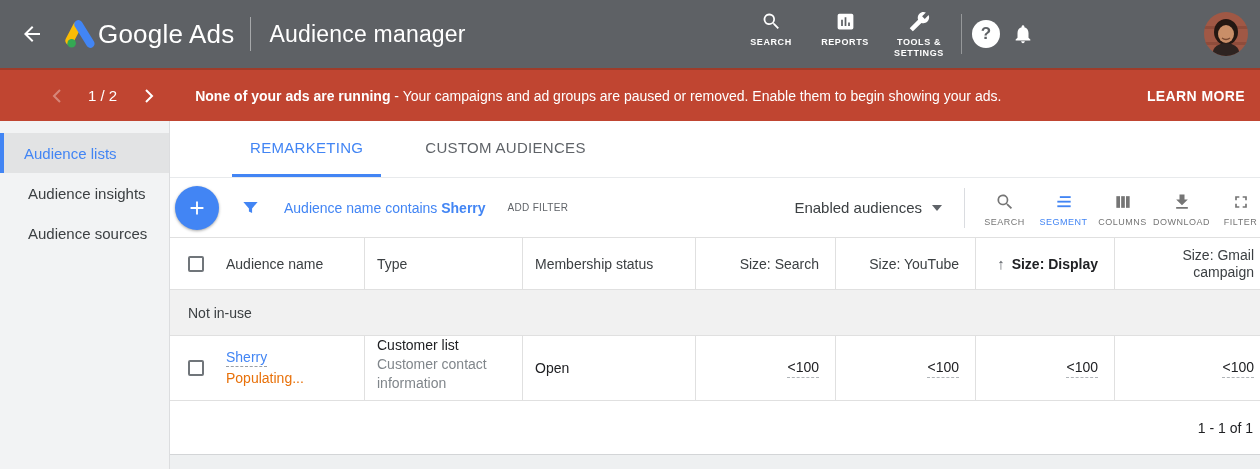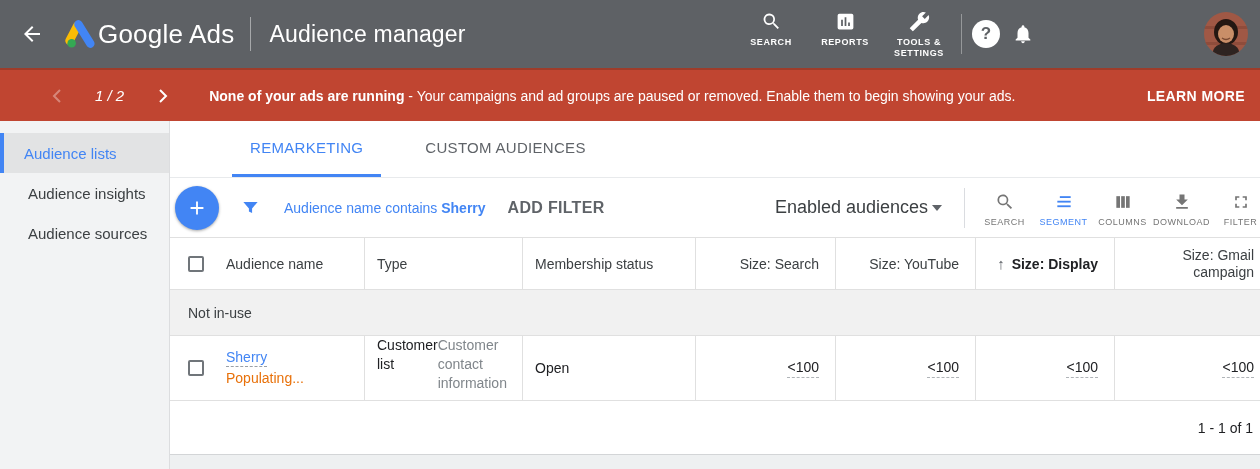--- a/index.html
+++ b/index.html
@@ -20,21 +20,21 @@
   .hdr-divider2 { width:1px; height:40px; background:rgba(255,255,255,.35); margin:0 10px; }
   .help-circle { width:28px; height:28px; background:#fff; border-radius:50%; color:#5e6165;
     display:flex; align-items:center; justify-content:center; font-size:17px; font-weight:700; cursor:pointer; }
   .bell-btn { width:46px; display:flex; justify-content:center; cursor:pointer; }
   .avatar-wrap { margin-left:158px; margin-right:12px; cursor:pointer; }
 
   
   .alert-bar { height:53px; background:#c04531; border-top:2px solid #9e3c2a; display:flex; align-items:center; color:#fff; }
   .alert-chevron { width:24px; display:flex; justify-content:center; cursor:pointer; }
   .alert-chevron.prev { opacity:.35; margin-left:44px; }
-  .alert-page { font-size:15px; margin:0 27px;font-style:italic; }
+  .alert-page { font-size:15px; margin:0 20px; }
   .alert-msg { margin-left:34px; font-size:14px; }
   .alert-msg b { font-weight:700; }
   .alert-action { margin-left:auto; margin-right:15px; font-size:14px; font-weight:700; letter-spacing:.4px; cursor:pointer; }
 
   
   .content { display:flex; height:348px; }
 
   .sidebar { width:170px; background:#f2f3f4; border-right:1px solid #dcdddf; padding-top:12px; flex-shrink:0; }
   .side-item { height:40px; display:flex; align-items:center; padding-left:24px; font-size:15px; color:#3c4043;
     cursor:pointer; border-left:4px solid transparent; }
@@ -48,23 +48,23 @@
     letter-spacing:.3px; color:#5f6368; cursor:pointer; border-bottom:3px solid transparent; }
   .tab.active { color:#4285f4; border-bottom-color:#4285f4; }
 
   
   .toolbar { height:59px; display:flex; align-items:center; padding:0 0 0 5px; }
   .plus-btn { width:44px; height:44px; border-radius:50%; background:#4285f4; display:flex; align-items:center;
     justify-content:center; box-shadow:0 1px 3px rgba(0,0,0,.35); cursor:pointer; flex-shrink:0; }
   .funnel-btn { margin-left:22px; cursor:pointer; display:flex; }
   .filter-chip { margin-left:24px; font-size:14px; color:#4285f4; cursor:pointer; }
   .filter-chip b { font-weight:700; }
-  .add-filter { margin-left:22px; font-size:16px; font-weight:700; letter-spacing:.3px; color:#5f6368; cursor:pointer; }
+  .add-filter { margin-left:22px; font-size:10px; font-weight:400; letter-spacing:.3px; color:#5f6368; cursor:pointer; }
   .tb-spacer { flex:1; }
-  .view-select { display:flex; align-items:center; gap:4px; font-size:18px; color:#3c4043; cursor:pointer; }
+  .view-select { display:flex; align-items:center; gap:10px; font-size:15px; color:#3c4043; cursor:pointer; }
   .caret-down { width:0; height:0; border-left:5px solid transparent; border-right:5px solid transparent;
     border-top:6px solid #5f6368; }
   .tb-divider { width:1px; height:40px; background:#dadce0; margin:0 10px 0 22px; }
   .icon-btn { width:59px; display:flex; flex-direction:column; align-items:center; gap:5px; cursor:pointer; padding-top:4px; }
   .icon-btn .lbl { font-size:9px; font-weight:500; letter-spacing:.5px; color:#757575; }
   .icon-btn.active .lbl { color:#4285f4; }
 
   
   .tgrid { display:grid; grid-template-columns:195px 158px 173px 140px 140px 139px 155px; }
   .thead { height:53px; border-top:1px solid #e0e0e0; border-bottom:1px solid #e0e0e0; }
@@ -79,21 +79,21 @@
 
   .group-row { height:46px; background:#f1f1f1; border-bottom:1px solid #e0e0e0; display:flex; align-items:center;
     padding-left:18px; font-size:14px; color:#3c4043; }
 
   .data-row { height:64px; }
   .td { color:#202124; }
   .td.first { padding-left:18px; gap:22px; }
   .name-block { line-height:21px; font-size:14px; }
   .row-link { color:#4285f4; cursor:pointer; border-bottom:1px dashed #9aa0a6; padding-bottom:1px; }
   .row-status { color:#e8710a; }
-  .td.type-cell { flex-direction:row; align-items:flex-start; justify-content:flex-end; padding:0 12px; line-height:19px; }
+  .td.type-cell { flex-direction:column; align-items:flex-start; justify-content:flex-start; padding:0 12px; line-height:19px; }
   .type-sub { color:#80868b; }
   .td.plain { padding-left:12px; }
   .dashed-val { border-bottom:1px dashed #b0b4b8; padding-bottom:2px; cursor:default; }
 
   .table-footer { height:55px; display:flex; align-items:center; justify-content:flex-end; padding-right:17px;
     font-size:14px; font-weight:500; color:#202124; border-top:1px solid #e0e0e0; border-bottom:1px solid #d3d5d7; }
   .bottom-strip { flex:1; background:#eef0f1; }
 
   svg { display:block; }
 </style>

